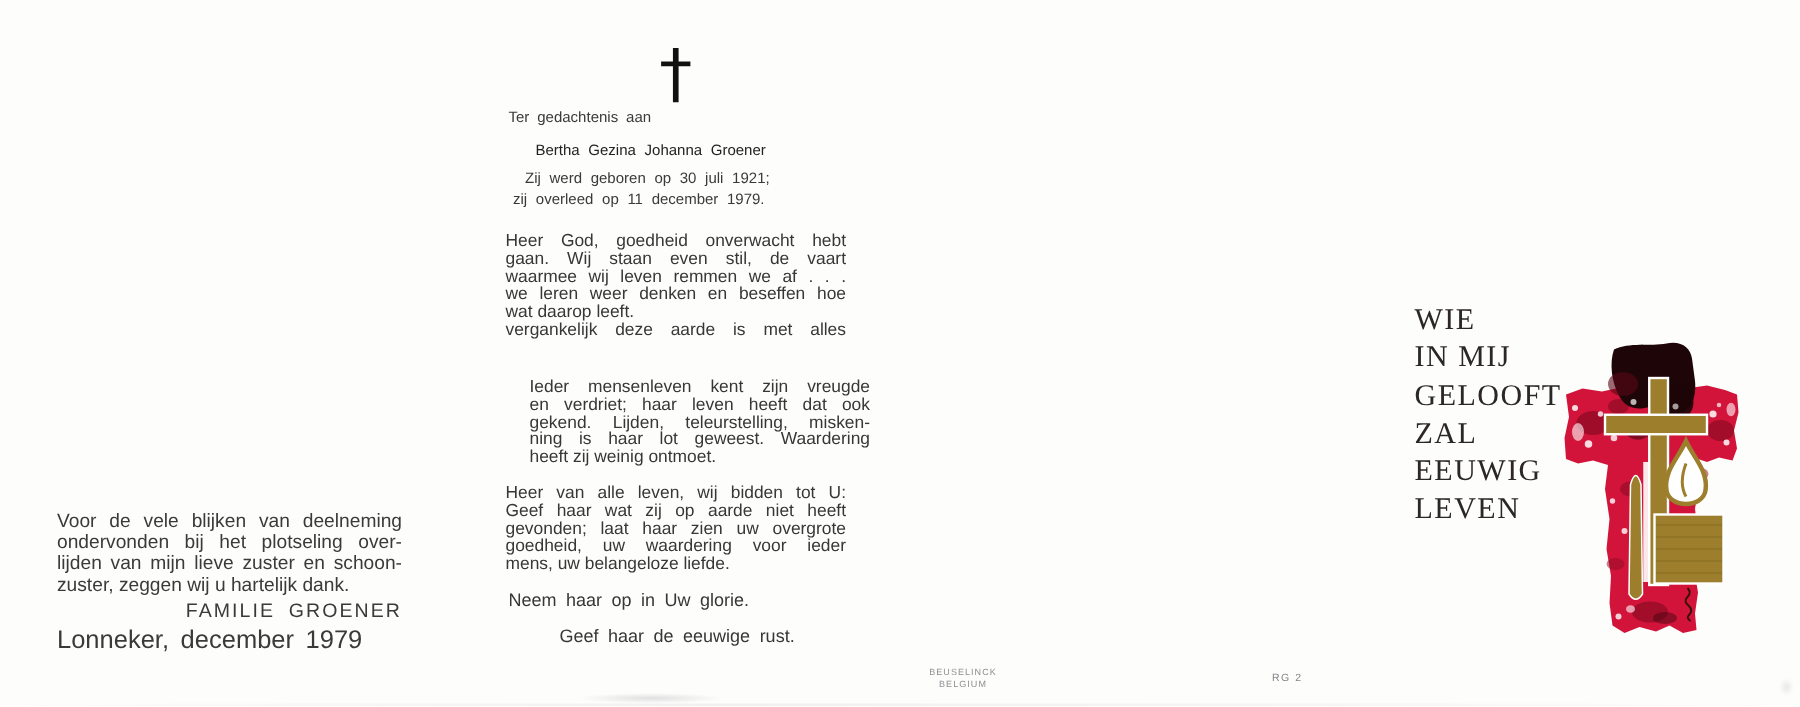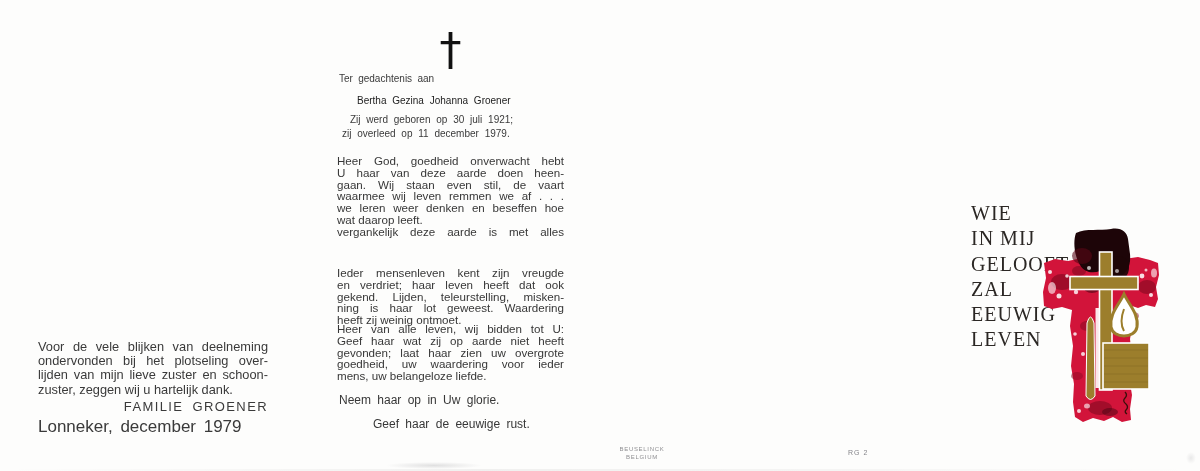--- a/index.html
+++ b/index.html
@@ -13,28 +13,28 @@
   .place-date{position:absolute;left:38px;top:417px;font-size:17px;word-spacing:3px;color:#3a3a3a;}
   
   .center-panel{position:absolute;left:337px;top:0;width:227px;height:471px;}
   .cross-symbol{position:absolute;left:0;top:28px;width:227px;text-align:center;font-size:44px;line-height:44px;color:#111;font-family:"DejaVu Sans",sans-serif;}
   .intro{position:absolute;left:2px;top:73px;font-size:10px;word-spacing:2.5px;color:#3a3a3a;}
   .name{position:absolute;left:20px;top:95px;font-size:10px;font-weight:normal;word-spacing:3px;color:#222;}
   .dates{position:absolute;left:0;top:113px;width:227px;font-size:10px;line-height:13.5px;color:#3a3a3a;word-spacing:3px;}
   .dates .born{padding-left:13px;}
   .dates .died{padding-left:5px;}
   .body-par{position:absolute;left:0;width:227px;font-size:11.6px;line-height:11.8px;color:#373737;}
-  .p1{top:155px;} .p2{top:267px;} .p3{top:323px;}
+  .p1{top:155px;} .p2{top:252px;margin-left:16px;} .p3{top:323px;}
   .closing{position:absolute;left:2px;top:393px;font-size:12px;word-spacing:3px;color:#373737;}
   .final{position:absolute;left:36px;top:417px;font-size:12px;word-spacing:3px;color:#373737;}
   .jline{text-align:justify;text-align-last:justify;}
   .jline.last{text-align-last:left;}
   
   .verse{position:absolute;left:943px;top:201px;width:130px;font-family:"Liberation Serif","DejaVu Serif",serif;
-         font-size:20px;line-height:25.3px;letter-spacing:1px;color:#2b2724;margin-left:28px;}
+         font-size:20px;line-height:25.3px;letter-spacing:1px;color:#2b2724;}
   .verse-line{white-space:nowrap;}
   .artwork{position:absolute;left:1042px;top:226px;width:138px;height:212px;}
   
   .printer{position:absolute;left:604px;top:446px;width:76px;text-align:center;font-size:6px;line-height:7.5px;
            letter-spacing:0.7px;color:#8f8f92;}
   .code{position:absolute;left:848px;top:449px;font-size:7px;letter-spacing:1px;color:#85858a;}
   
   .smudge-bottom{position:absolute;left:386px;top:462px;width:96px;height:7px;
     background:radial-gradient(closest-side,rgba(120,120,125,.22),rgba(120,120,125,0));}
   .smudge-corner{position:absolute;left:1186px;top:452px;width:10px;height:12px;
@@ -61,21 +61,20 @@
   <section class="center-panel">
     <div class="cross-symbol">†</div>
     <div class="intro">Ter gedachtenis aan</div>
     <div class="name">Bertha Gezina Johanna Groener</div>
     <div class="dates">
       <div class="born">Zij werd geboren op 30 juli 1921;</div>
       <div class="died">zij overleed op 11 december 1979.</div>
     </div>
     <div class="body-par p1">
         <div class="jline">Heer God, goedheid onverwacht hebt</div>
-        <div class="jline">U haar van deze aarde doen heen-</div>
         <div class="jline">gaan. Wij staan even stil, de vaart</div>
         <div class="jline">waarmee wij leven remmen we af . . .</div>
         <div class="jline">we leren weer denken en beseffen hoe</div>
         <div class="jline last">wat daarop leeft.</div>
         <div class="jline">vergankelijk deze aarde is met alles</div>
       </div>
     <div class="body-par p2">
         <div class="jline">Ieder mensenleven kent zijn vreugde</div>
         <div class="jline">en verdriet; haar leven heeft dat ook</div>
         <div class="jline">gekend. Lijden, teleurstelling, misken-</div>

